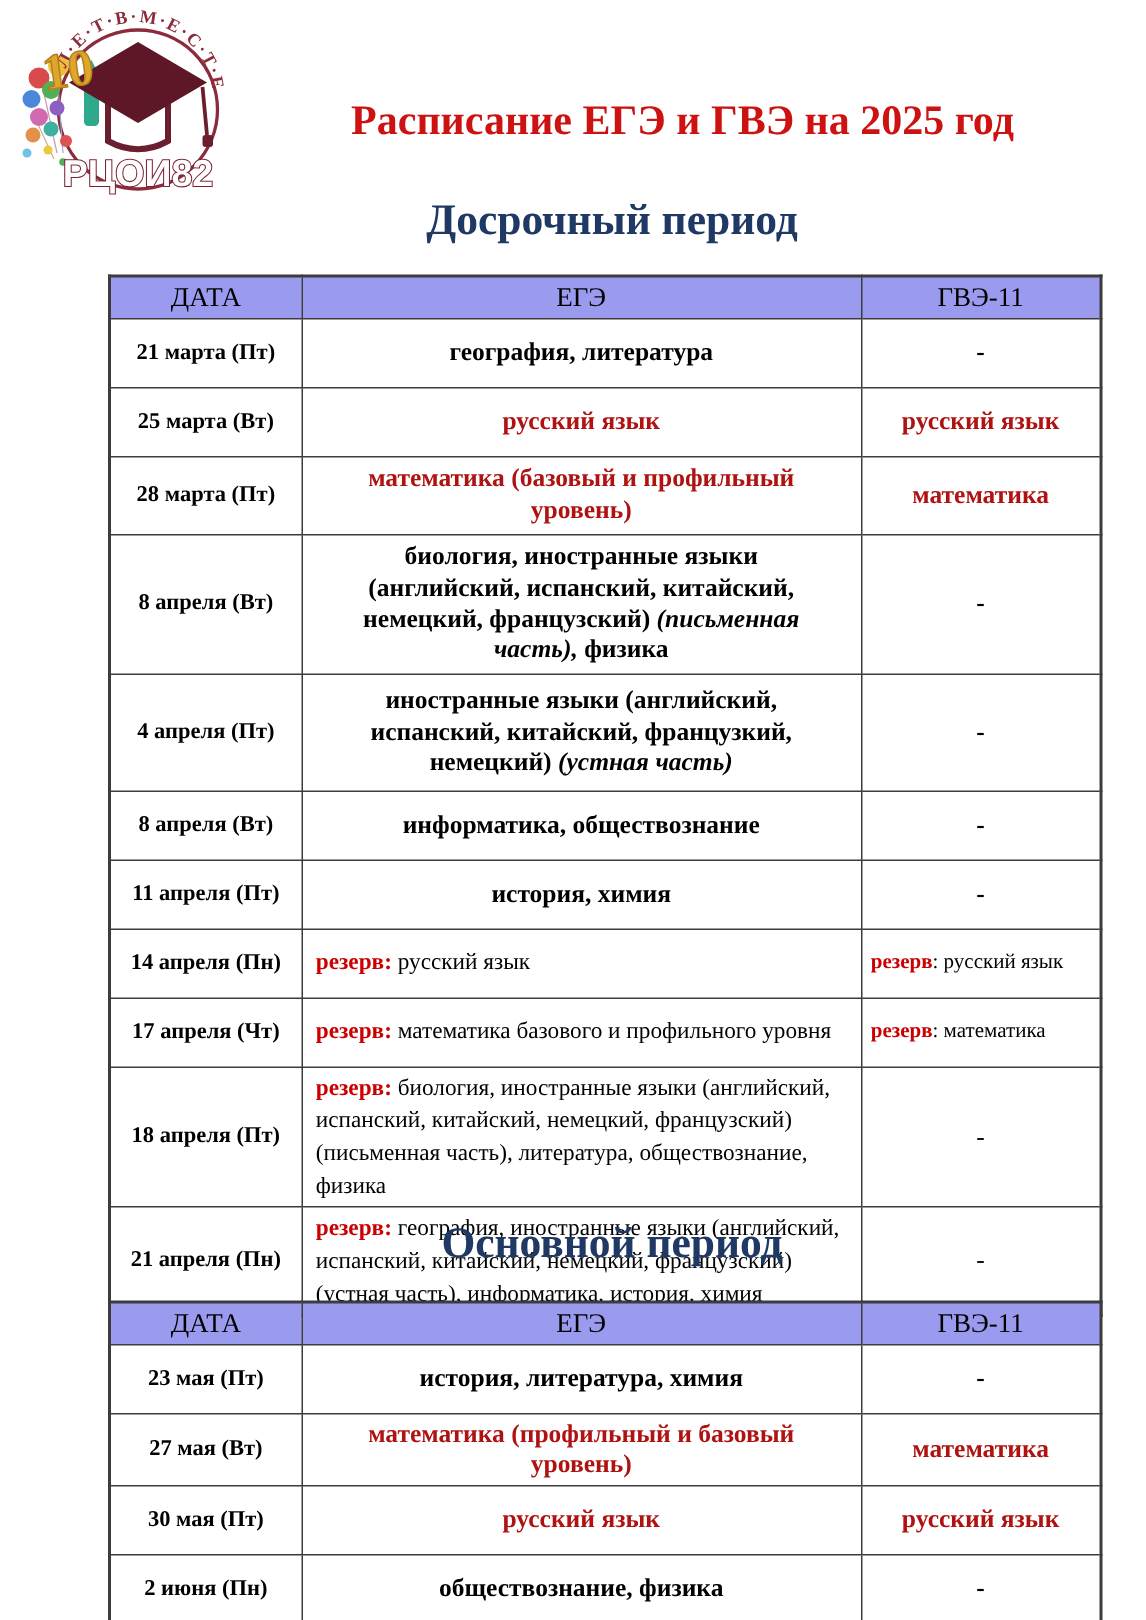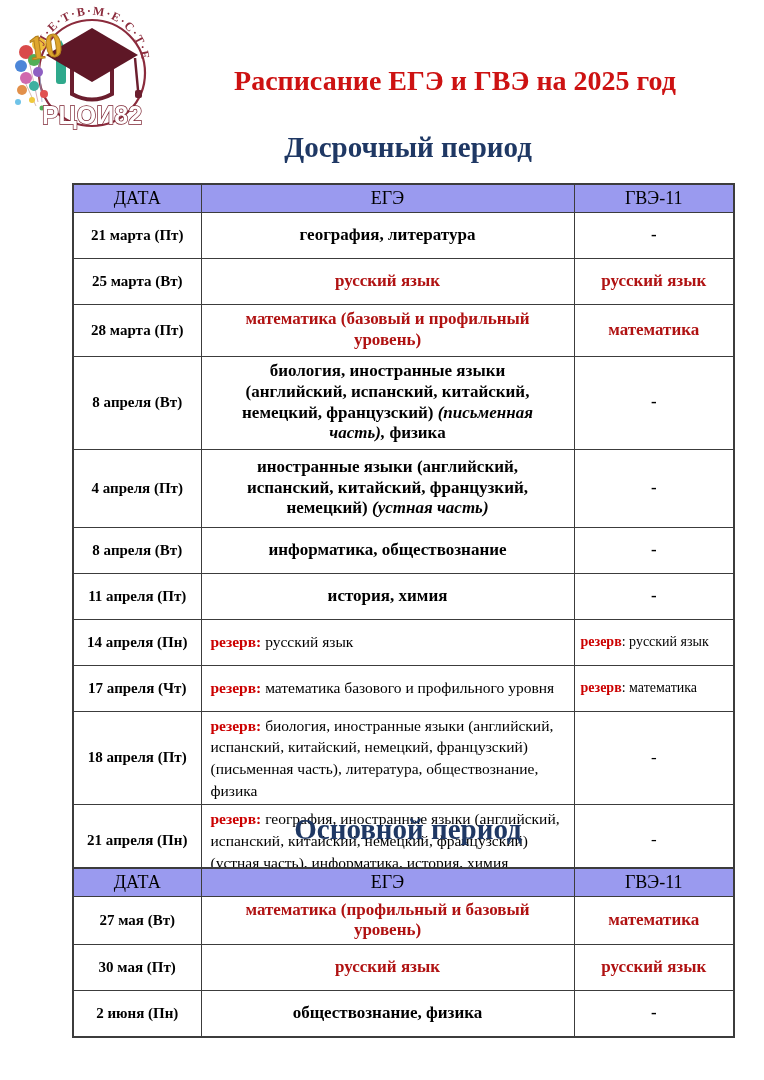--- a/index.html
+++ b/index.html
@@ -199,20 +199,25 @@
       </colgroup>
     <thead>
         <tr>
           <th>ДАТА</th>
           <th>ЕГЭ</th>
           <th>ГВЭ-11</th>
         </tr>
       </thead>
     <tbody>
         <tr>
+          <td class="date">23 мая (Пт)</td>
+          <td class="ege cell-center"><span class="seg-b">история, литература, химия</span></td>
+          <td class="gve cell-center"><span class="seg-b">-</span></td>
+        </tr>
+        <tr>
           <td class="date">27 мая (Вт)</td>
           <td class="ege cell-center"><span class="seg-r">математика (профильный и базовый уровень)</span></td>
           <td class="gve cell-center"><span class="seg-r">математика</span></td>
         </tr>
         <tr>
           <td class="date">30 мая (Пт)</td>
           <td class="ege cell-center"><span class="seg-r">русский язык</span></td>
           <td class="gve cell-center"><span class="seg-r">русский язык</span></td>
         </tr>
         <tr>

